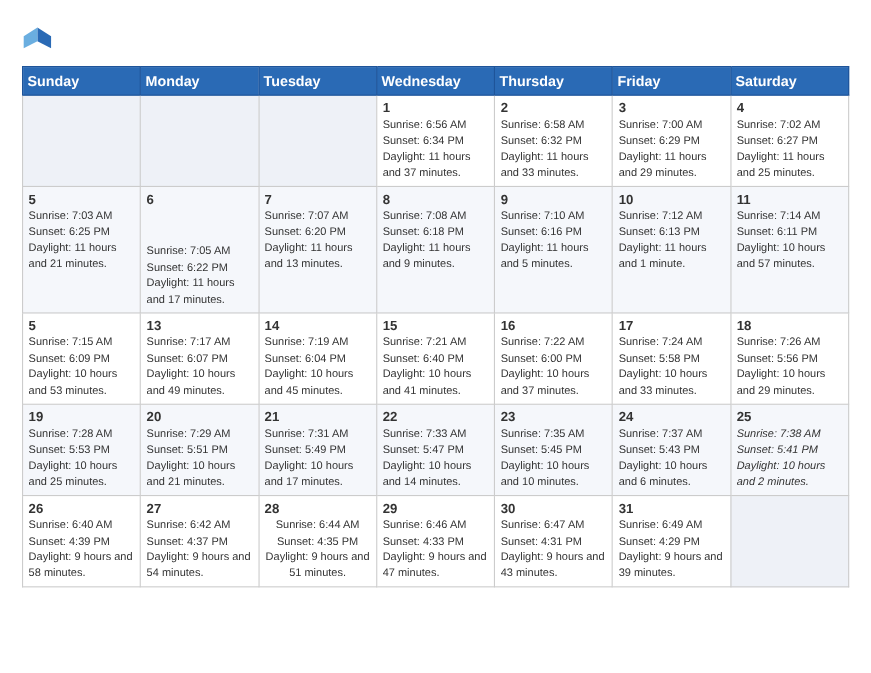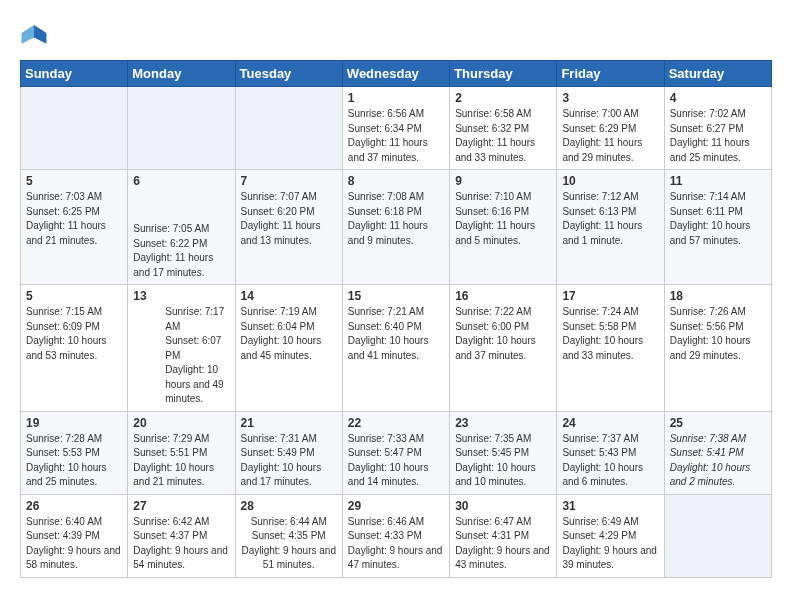--- a/index.html
+++ b/index.html
@@ -204,21 +204,21 @@
         </tr>
         <tr>
           <td>
             <div class="day-num">5</div>
             <div class="day-info" style="white-space: pre-line;">Sunrise: 7:15 AM
 Sunset: 6:09 PM
 Daylight: 10 hours and 53 minutes.</div>
           </td>
           <td>
             <div class="day-num">13</div>
-            <div class="day-info" style="white-space: pre-line; margin-left: 32px;">Sunrise: 7:17 AM
+            <div class="day-info" style="white-space: pre-line;">Sunrise: 7:17 AM
 Sunset: 6:07 PM
 Daylight: 10 hours and 49 minutes.</div>
           </td>
           <td>
             <div class="day-num">14</div>
             <div class="day-info" style="white-space: pre-line;">Sunrise: 7:19 AM
 Sunset: 6:04 PM
 Daylight: 10 hours and 45 minutes.</div>
           </td>
           <td>

